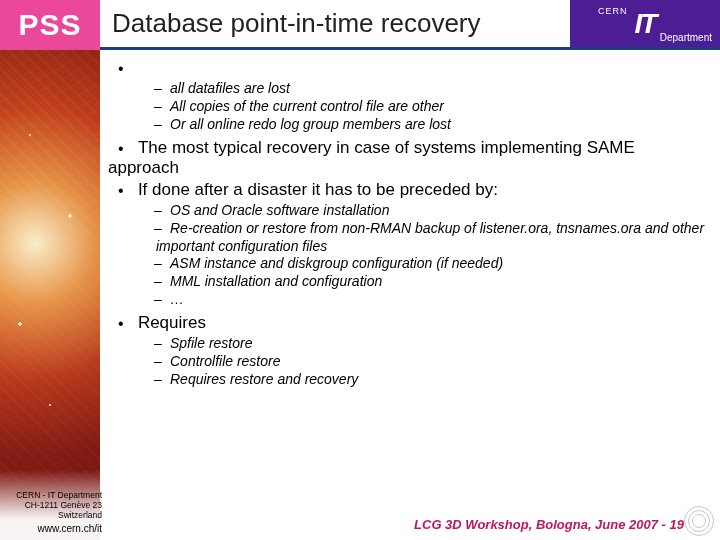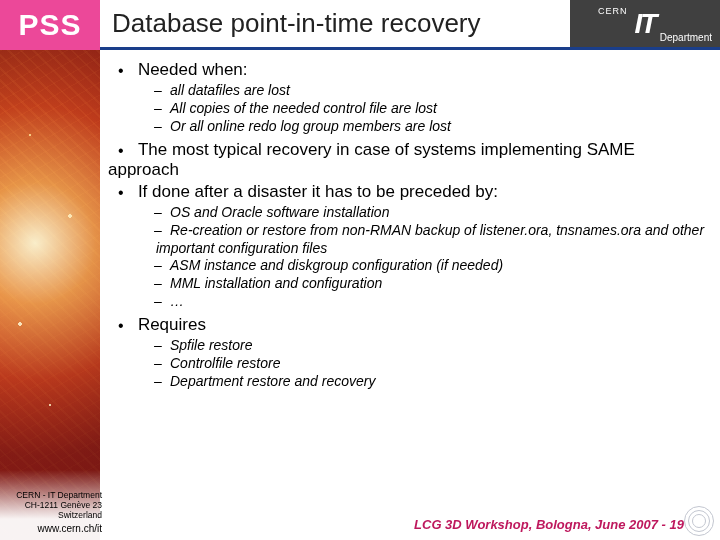--- a/index.html
+++ b/index.html
@@ -57,21 +57,21 @@
     color: #222;
     padding-left: 12px;
     flex: 1;
     border-bottom: 3px solid #1a3e8a;
     line-height: 47px;
     height: 50px;
   }
   .cernit {
     height: 50px;
     width: 150px;
-    background: #404040;
+    background: #4c1d95;
     color: #fff;
     border-bottom: 3px solid #1a3e8a;
     position: relative;
     display:flex;
     align-items:center;
     justify-content:center;
     font-size:10px;
   }
   .cernit .cern { font-size:9px; position:absolute; top:6px; left:28px; letter-spacing:1px; }
   .cernit .it { font-size:28px; font-weight:bold; font-style:italic; letter-spacing:-2px; }
@@ -160,24 +160,23 @@
     <span class="cern">CERN</span>
     <span class="it">IT</span>
     <span class="dept">Department</span>
   </div>
 </div>
 
 <div class="content">
   <ul class="top">
 
     <li>
-      <span class="top-label">Needed when:</span>
       <ul class="sub">
         <li><span class="cont">all datafiles are lost</span></li>
-        <li><span class="cont">All copies of the needed control file are lost</span></li>
+        <li><span class="cont">All copies of the current control file are other</span></li>
         <li><span class="cont">Or all online redo log group members are lost</span></li>
       </ul>
     </li>
 
     <li>
       <span class="top-label">The most typical recovery in case of systems implementing SAME approach</span>
     </li>
 
     <li>
       <span class="top-label">If done after a disaster it has to be preceded by:</span>
@@ -188,21 +187,21 @@
         <li><span class="cont">MML installation and configuration</span></li>
         <li><span class="cont">…</span></li>
       </ul>
     </li>
 
     <li>
       <span class="top-label">Requires</span>
       <ul class="sub">
         <li><span class="cont">Spfile restore</span></li>
         <li><span class="cont">Controlfile restore</span></li>
-        <li><span class="cont">Department restore and recovery</span></li>
+        <li><span class="cont">Requires restore and recovery</span></li>
       </ul>
     </li>
 
   </ul>
 </div>
 
 <div class="footer-left">
   <div>CERN - IT Department</div>
   <div>CH-1211 Genève 23</div>
   <div>Switzerland</div>

